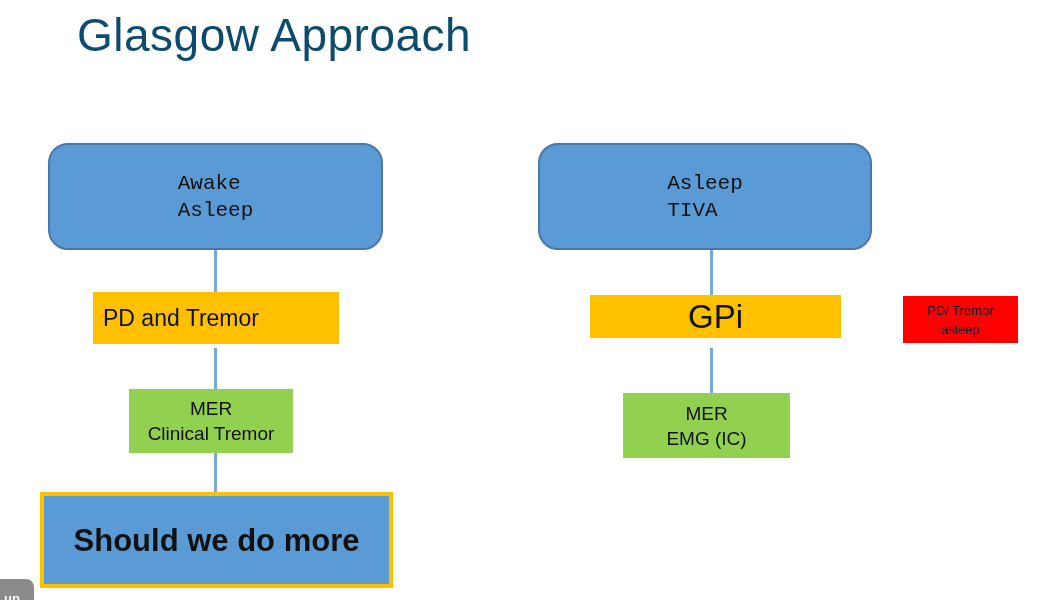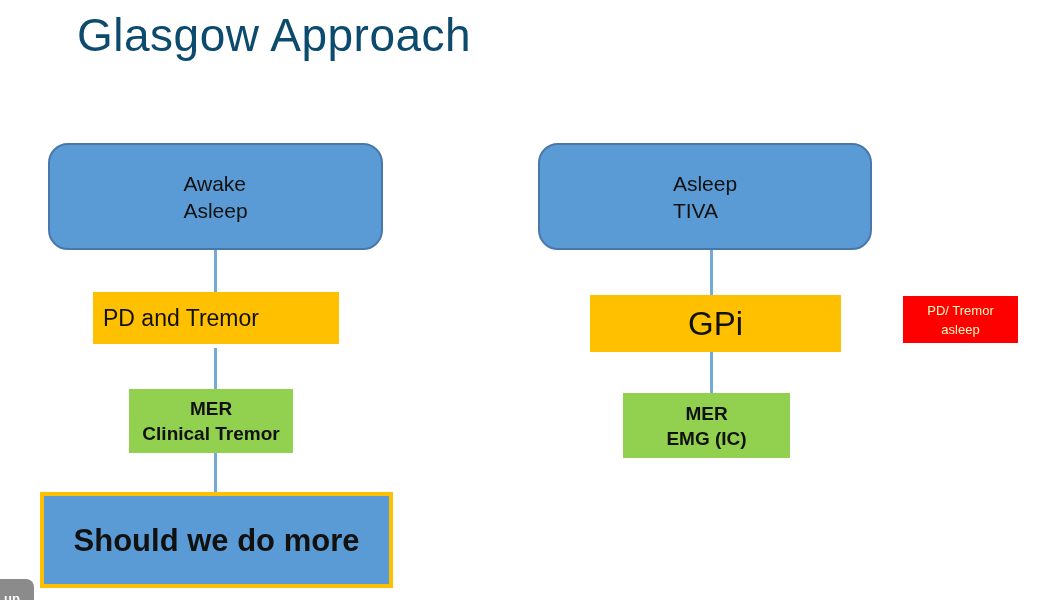--- a/index.html
+++ b/index.html
@@ -35,61 +35,61 @@
     z-index: 1;
     display: flex;
     flex-direction: column;
     justify-content: center;
   }
   .box-blue-rounded {
     background: #5b9bd5;
     border: 2px solid #4877ab;
     border-radius: 20px;
     align-items: center;
+    font-family: Liberation Mono, monospace;
   }
   .box-blue-rounded .textblock {
     display: flex;
     flex-direction: column;
     align-items: flex-start;
     font-size: 21px;
     line-height: 27px;
   }
   .box-gold {
     background: #ffc000;
   }
   .box-green {
     background: #92d050;
     align-items: center;
     text-align: center;
     font-size: 19px;
     line-height: 25px;
-    font-weight: bold;
   }
   .box-question {
     background: #5b9bd5;
     border: 4px solid #ffc000;
     text-align: center;
     font-size: 31px;
     line-height: 41px;
     font-weight: 700;
   }
   .box-red {
     background: #ff0000;
     align-items: center;
     text-align: center;
     font-size: 13px;
     line-height: 19px;
-    color: #fef9c3;
+    color: #0f172a;
   }
   
   .awake-box    { left: 48px;  top: 143px; width: 335px; height: 107px; }
   .asleep-box   { left: 538px; top: 143px; width: 334px; height: 107px; }
   .pd-box       { left: 93px;  top: 292px; width: 246px; height: 52px;
                   font-size: 23px; padding-left: 10px; justify-content: center; }
-  .gpi-box      { left: 590px; top: 295px; width: 251px; height: 57px;
+  .gpi-box      { left: 590px; top: 295px; width: 251px; height: 43px;
                   font-size: 33px; align-items: center; text-align: center; }
   .merclin-box  { left: 129px; top: 389px; width: 164px; height: 64px; }
   .meremg-box   { left: 623px; top: 393px; width: 167px; height: 65px; }
   .question-box { left: 40px;  top: 492px; width: 353px; height: 96px; }
   .note-box     { left: 903px; top: 296px; width: 115px; height: 47px; }
 
   .conn-l1 { left: 214px; top: 250px; height: 48px; }
   .conn-l2 { left: 214px; top: 348px; height: 43px; }
   .conn-l3 { left: 214px; top: 453px; height: 41px; }
   .conn-r1 { left: 710px; top: 250px; height: 47px; }

